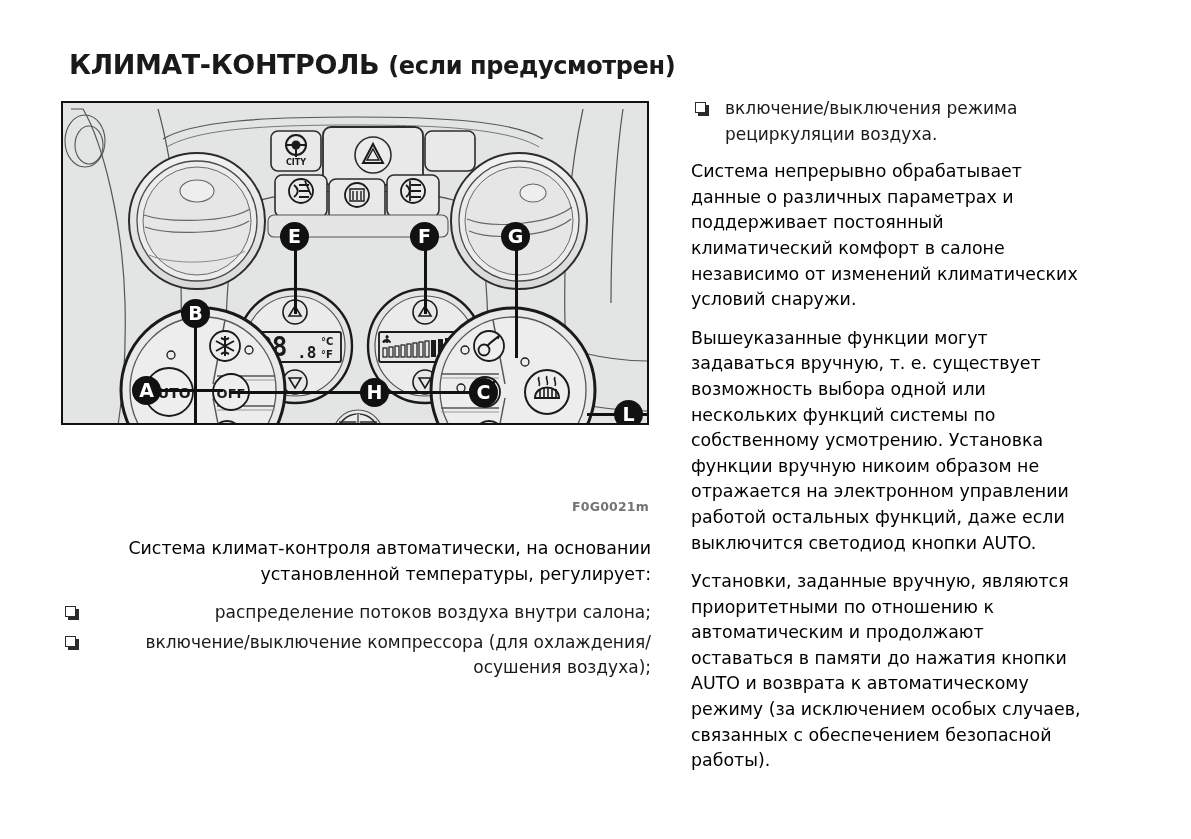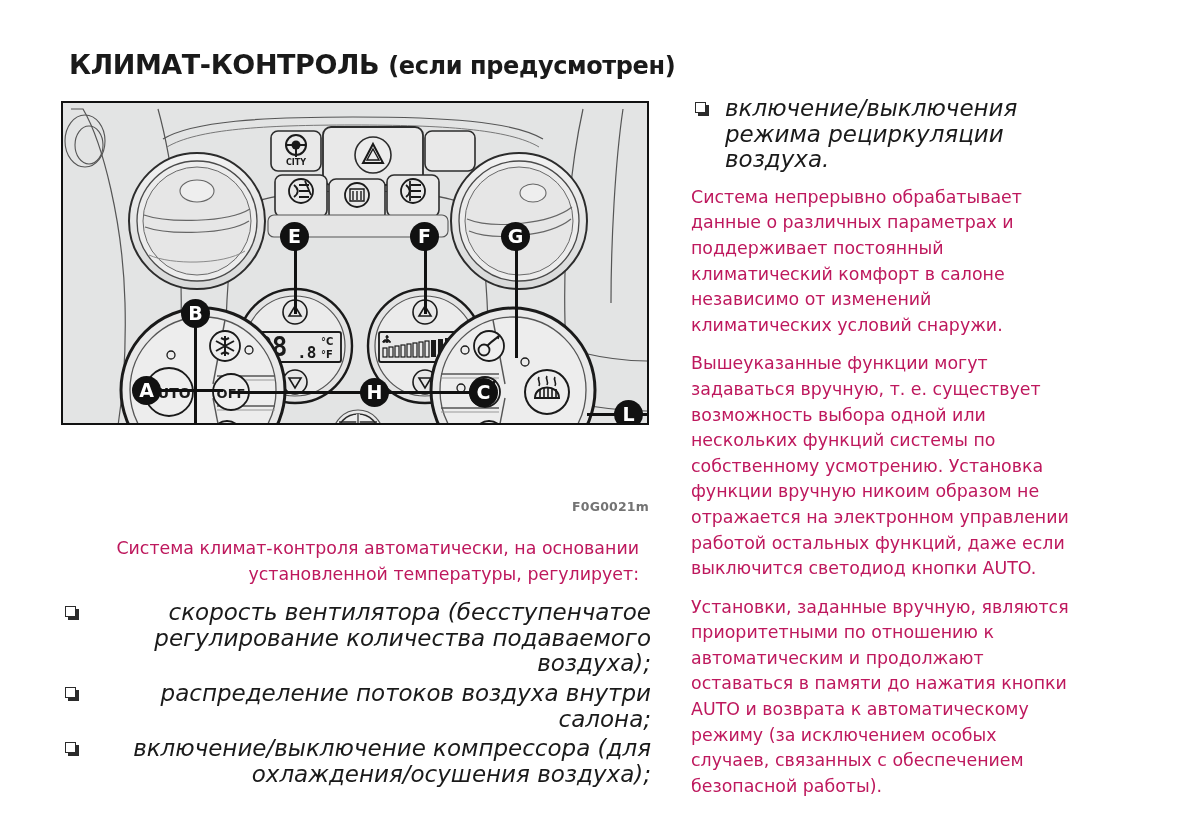--- a/index.html
+++ b/index.html
@@ -69,31 +69,30 @@
   }
   #right-col {
     position: absolute;
     left: 691px;
     top: 96px;
     width: 390px;
   }
   .para {
     font-size: 17.4px;
     line-height: 25.6px;
-    margin: 0 12px 13px 0;
-    color: #be185d;
+    margin: 0 0 13px 0;
+    color: #000000;
   }
   .bullet-row {
     position: relative;
     padding-left: 34px;
-    font-size: 23px;
+    font-size: 17px;
     line-height: 25.6px;
     margin: 0 0 4px 0;
     color: #1a1a1a;
-    font-style: italic;
   }
   .bullet-list { margin-bottom: 12px; }
   .bullet-glyph {
     position: absolute;
     left: 4px;
     top: 6px;
     width: 13px;
     height: 13px;
   }
   .bullet-glyph .shadow {
@@ -449,27 +448,20 @@
 </div>
 
 <div id="left-col">
   <p class="para">Система климат-контроля автоматически, на основании установленной температуры, регулирует:</p>
   <div class="bullet-list">
     <div class="bullet-row">
       <span class="bullet-glyph">
           <span class="shadow"></span>
           <span class="face"></span>
         </span>
-    </div>
-    <div class="bullet-row">
-      <span class="bullet-glyph">
-          <span class="shadow"></span>
-          <span class="face"></span>
-        </span>
-      <span>скорость вентилятора (бесступенчатое регулирование количества подаваемого воздуха);</span>
     </div>
     <div class="bullet-row">
       <span class="bullet-glyph">
           <span class="shadow"></span>
           <span class="face"></span>
         </span>
       <span>распределение потоков воздуха внутри салона;</span>
     </div>
     <div class="bullet-row">
       <span class="bullet-glyph">

